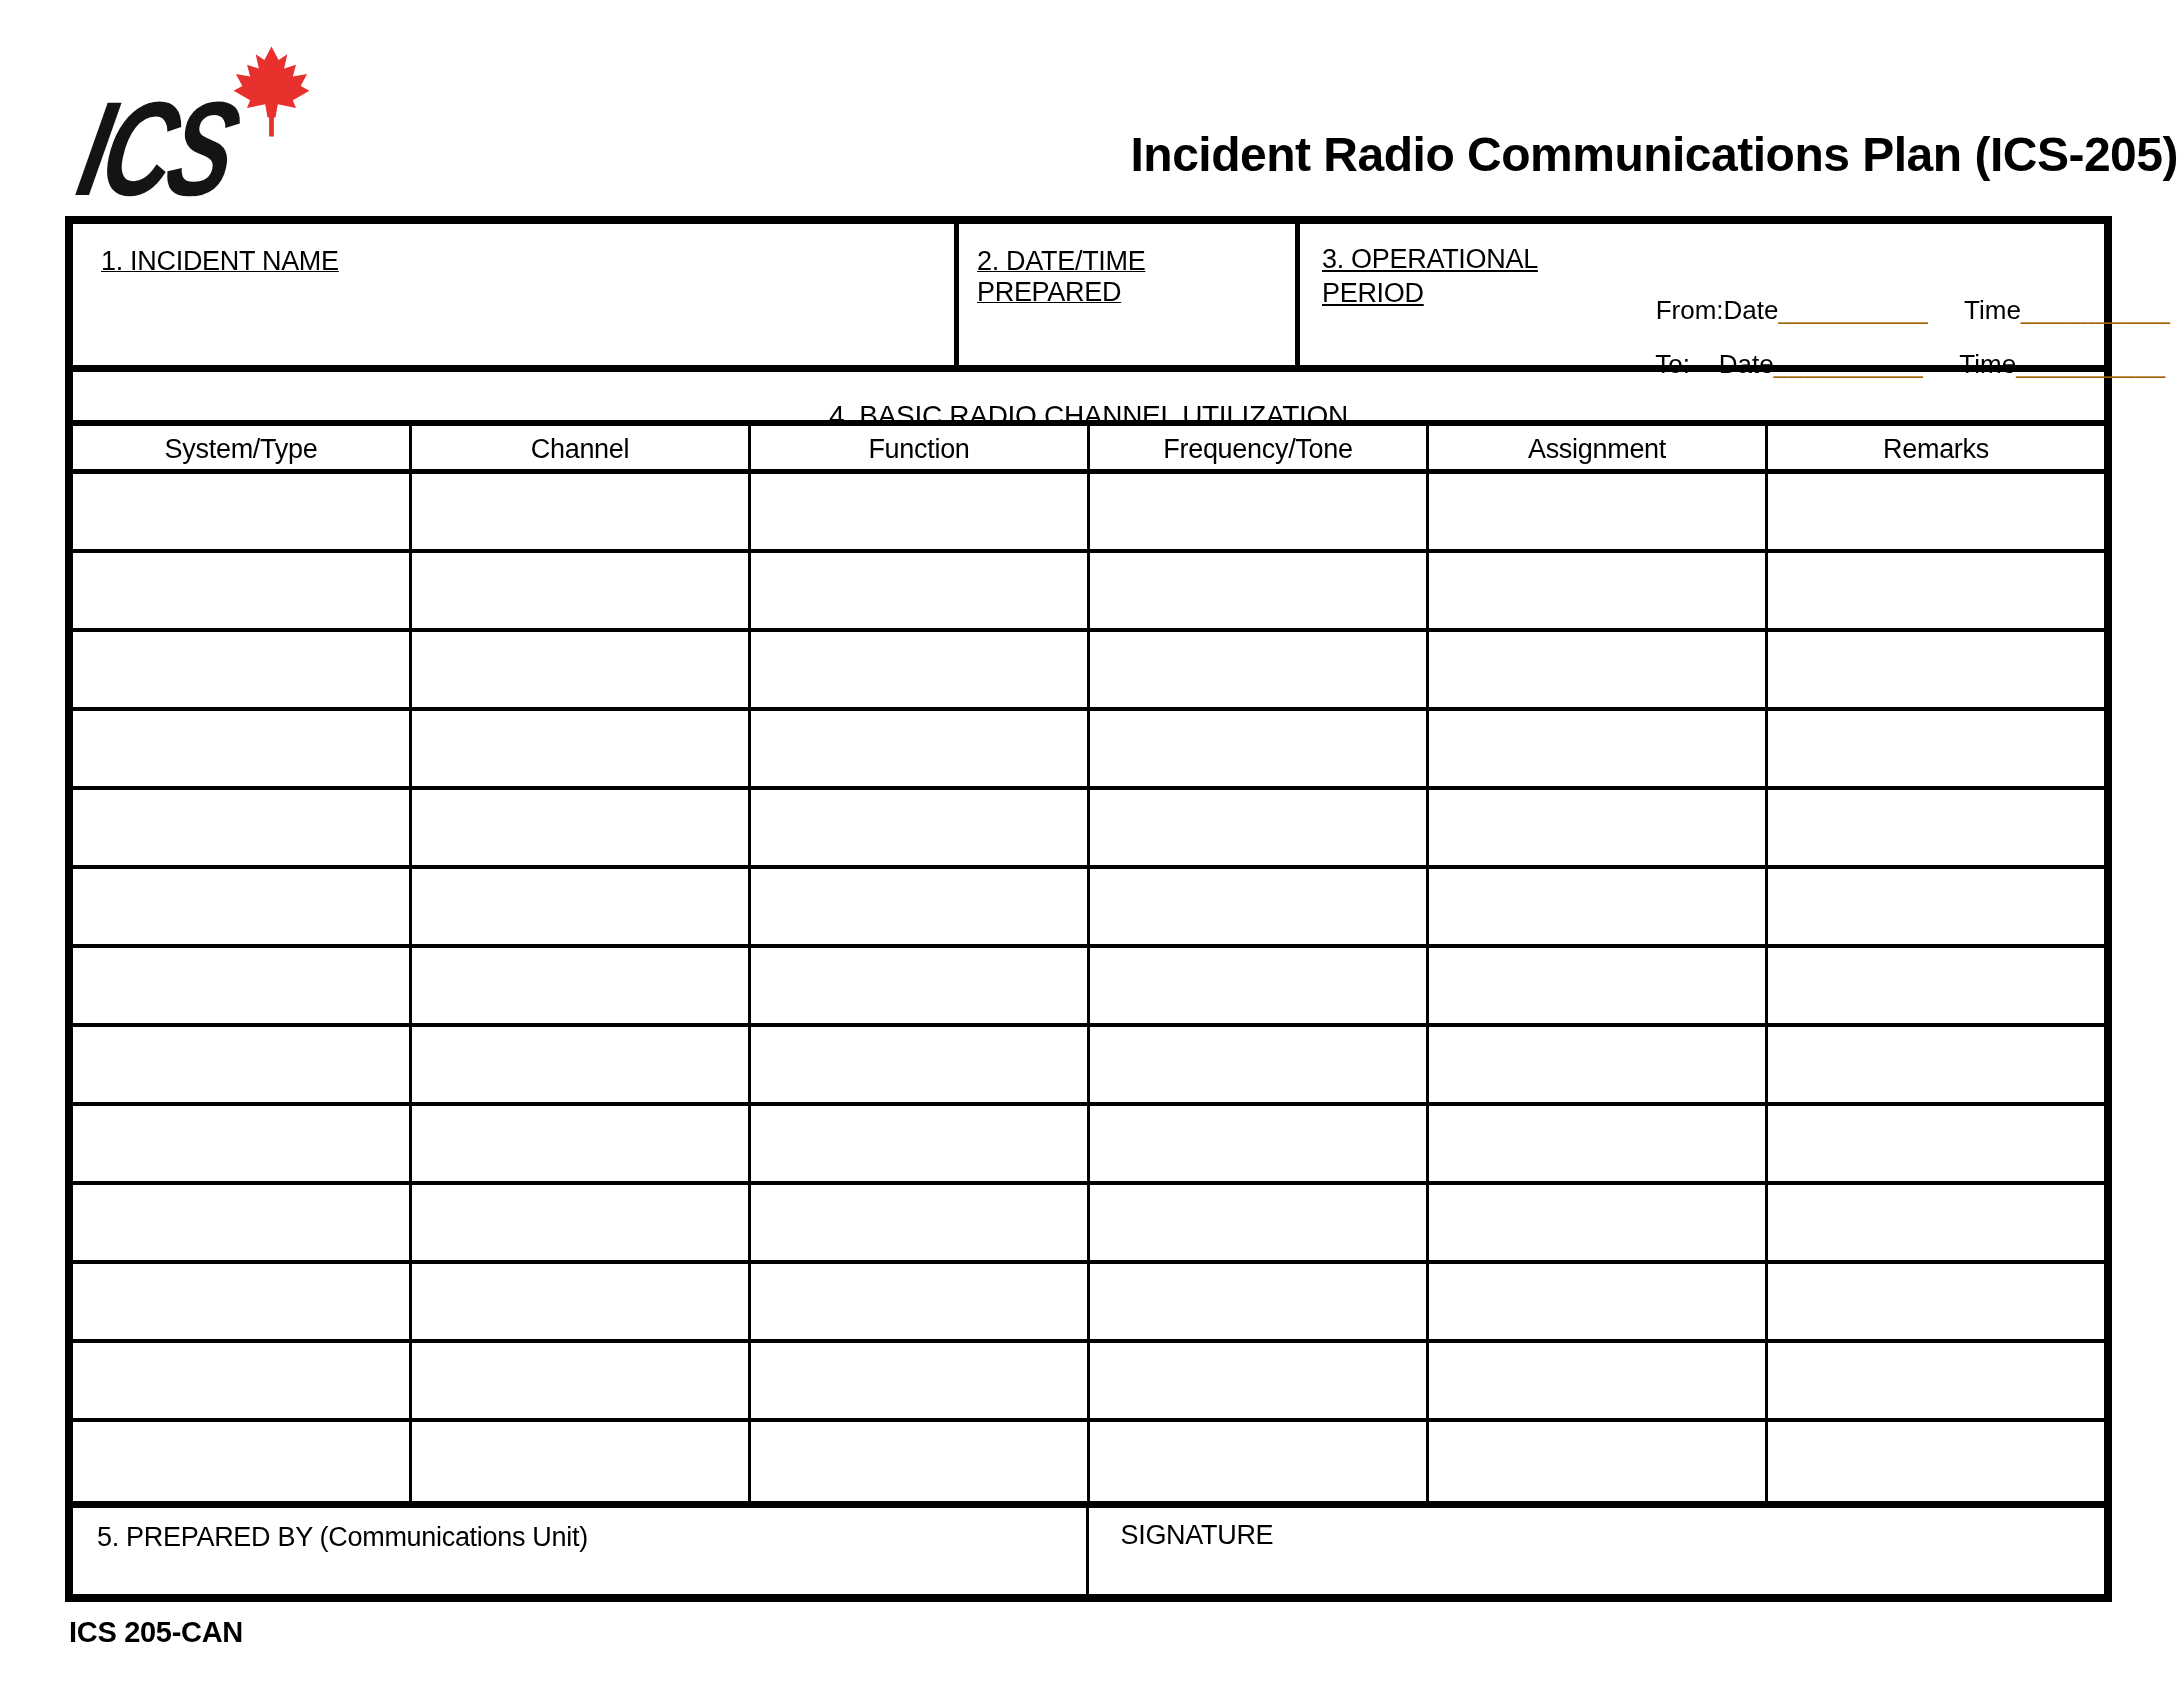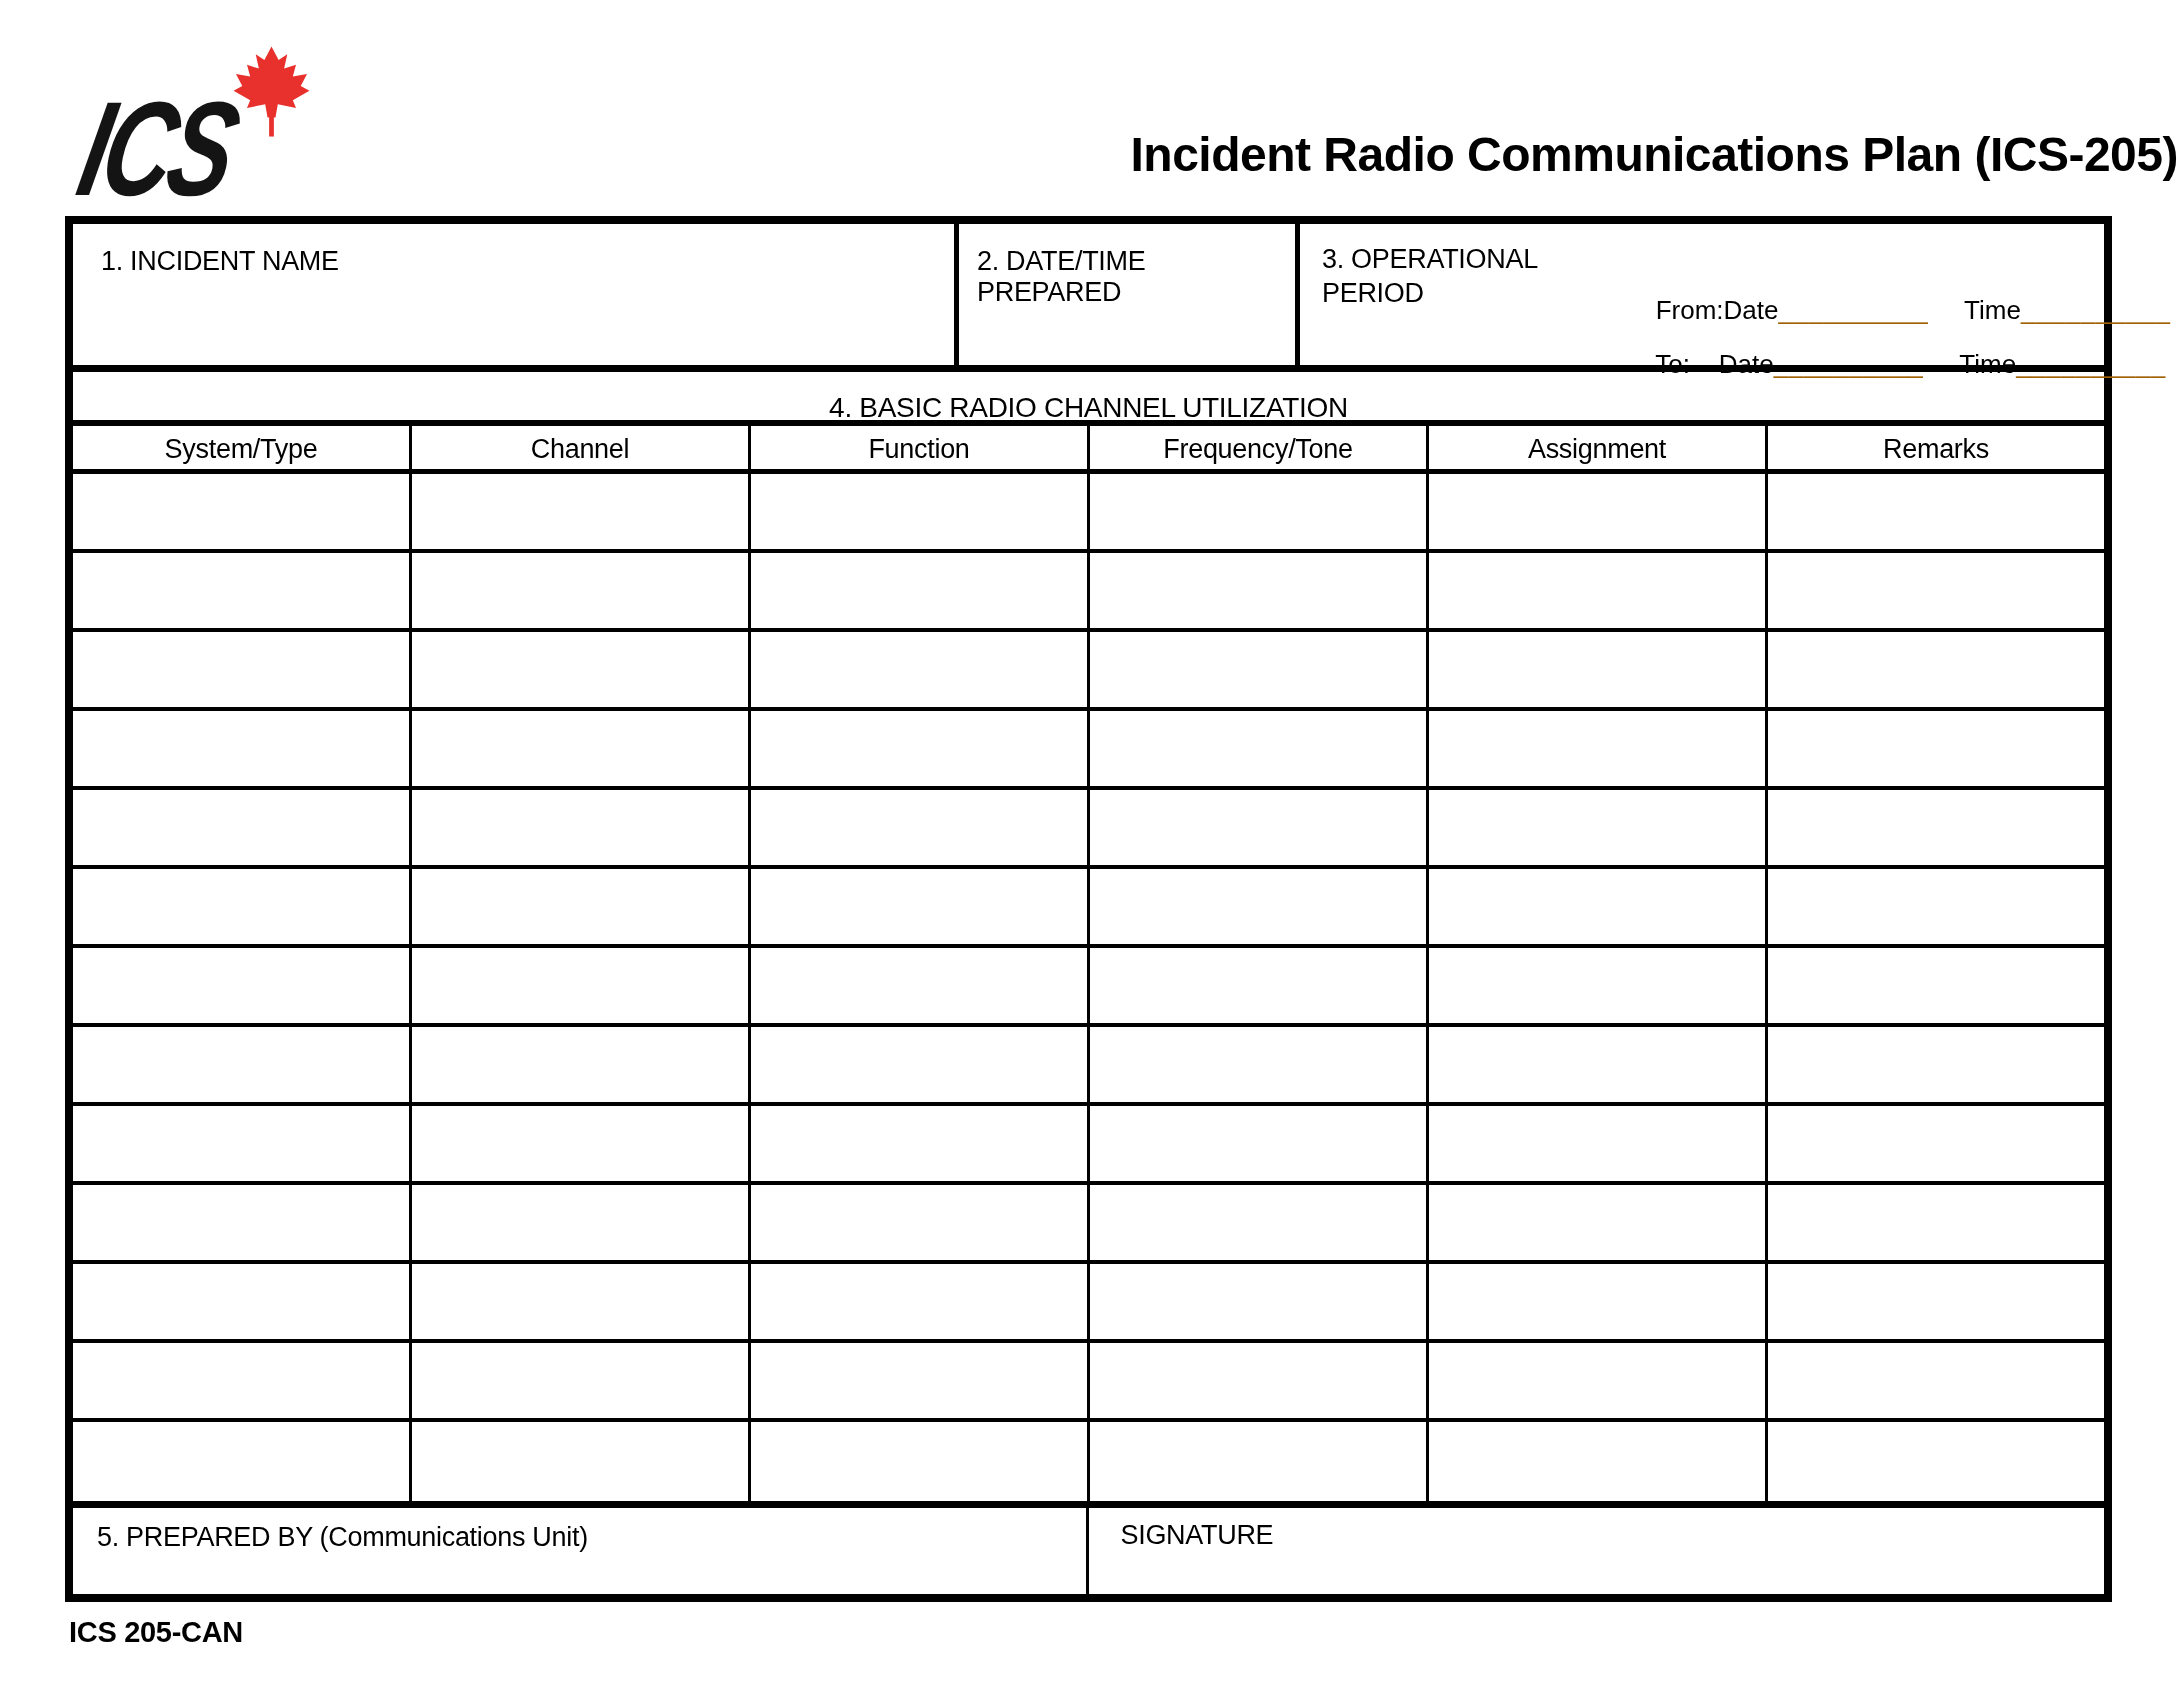--- a/index.html
+++ b/index.html
@@ -20,34 +20,34 @@
   .title{position:absolute;left:0;top:127px;width:2178px;text-align:right;
          font-size:48px;font-weight:bold;letter-spacing:-0.5px;}
 
   
   .form{position:absolute;left:65px;top:216px;width:2047px;border:8px solid #000;background:#fff;}
 
   .label{font-size:27px;letter-spacing:-0.3px;}
 
   
   .band{display:flex;height:148px;border-bottom:7px solid #000;}
-  .band .bcell{position:relative;height:100%;}
+  .band .bcell{position:relative;height:100%;text-decoration:underline;}
   .c-incident{width:886px;border-right:5px solid #000;padding:22px 0 0 28px;}
   .c-datetime{width:341px;border-right:5px solid #000;padding:22px 0 16px 18px;}
   .c-opperiod{flex:1;}
   .op-label{display:block;width:248px;padding:18px 0 0 22px;line-height:34px;}
   .fromto{position:absolute;left:269px;top:40px;font-size:26px;}
   .ft-row{white-space:pre;height:26px;margin-bottom:28px;}
   .ft-head{white-space:pre;}
   .ft-time{margin-left:36px;}
   .blank{letter-spacing:0.5px;color:#a16207;}
 
   
   .banner{height:54px;border-bottom:6px solid #000;text-align:center;
-          font-size:28px;letter-spacing:-0.3px;padding-top:20px;}
+          font-size:28px;letter-spacing:-0.3px;padding-top:28px;}
 
   
   .colheads{display:flex;height:48px;border-bottom:5px solid #000;}
   .hcell{flex:1;text-align:center;font-size:27px;letter-spacing:-0.3px;
          padding-top:8px;border-right:3px solid #000;}
   .hcell:last-child{border-right:none;}
 
   
   .trow{display:flex;height:79px;border-bottom:4px solid #000;}
   .trow:last-child{border-bottom:none;}

